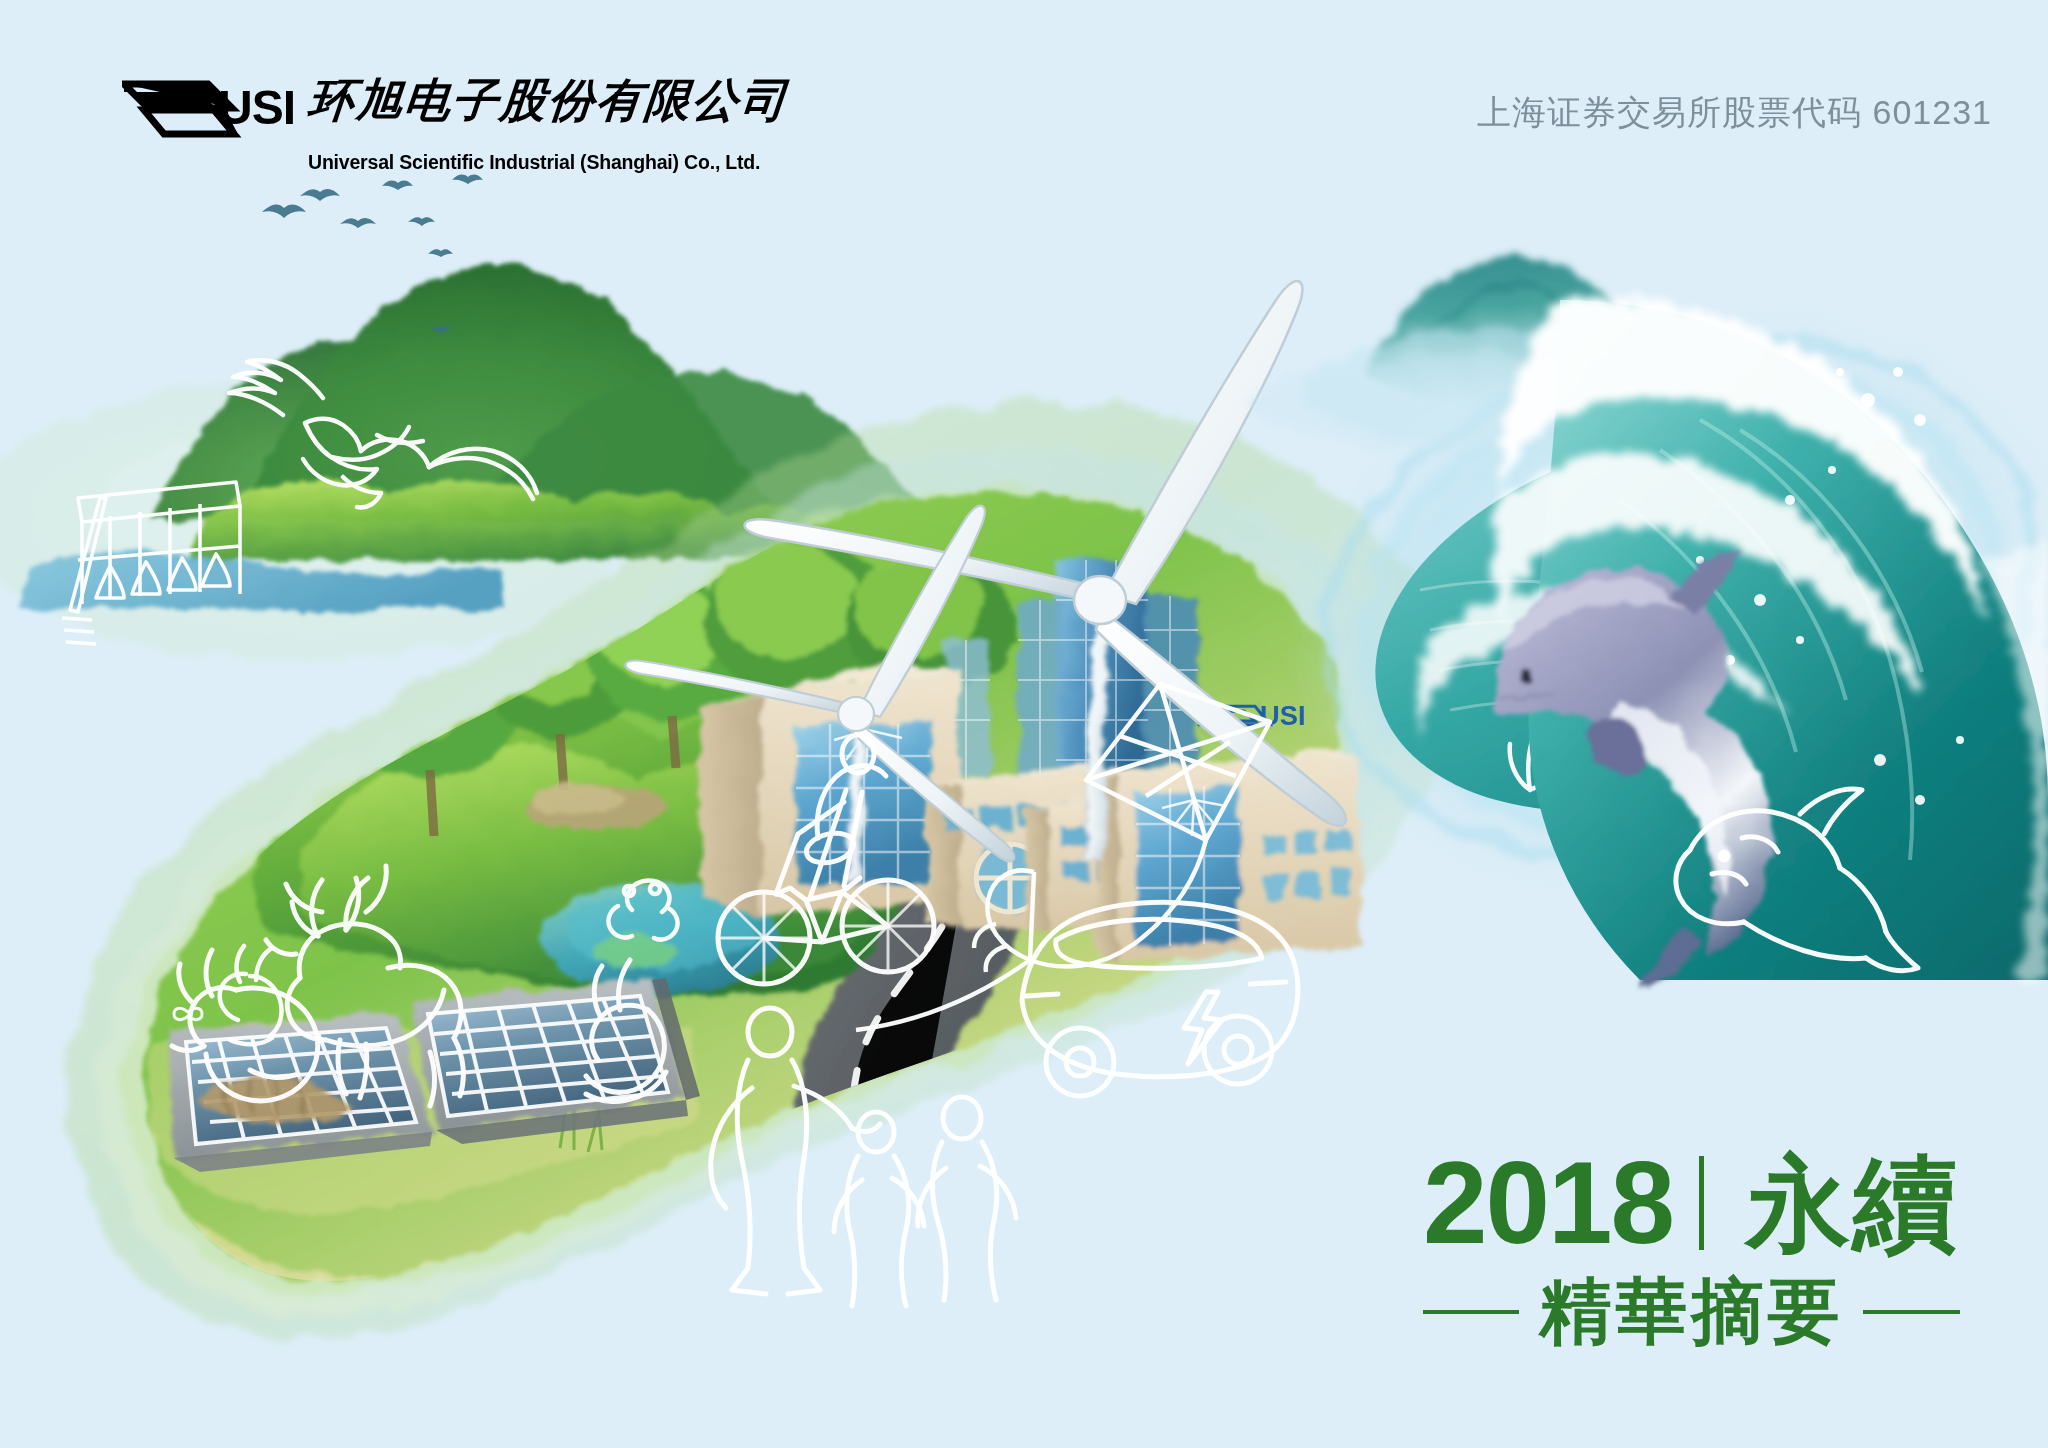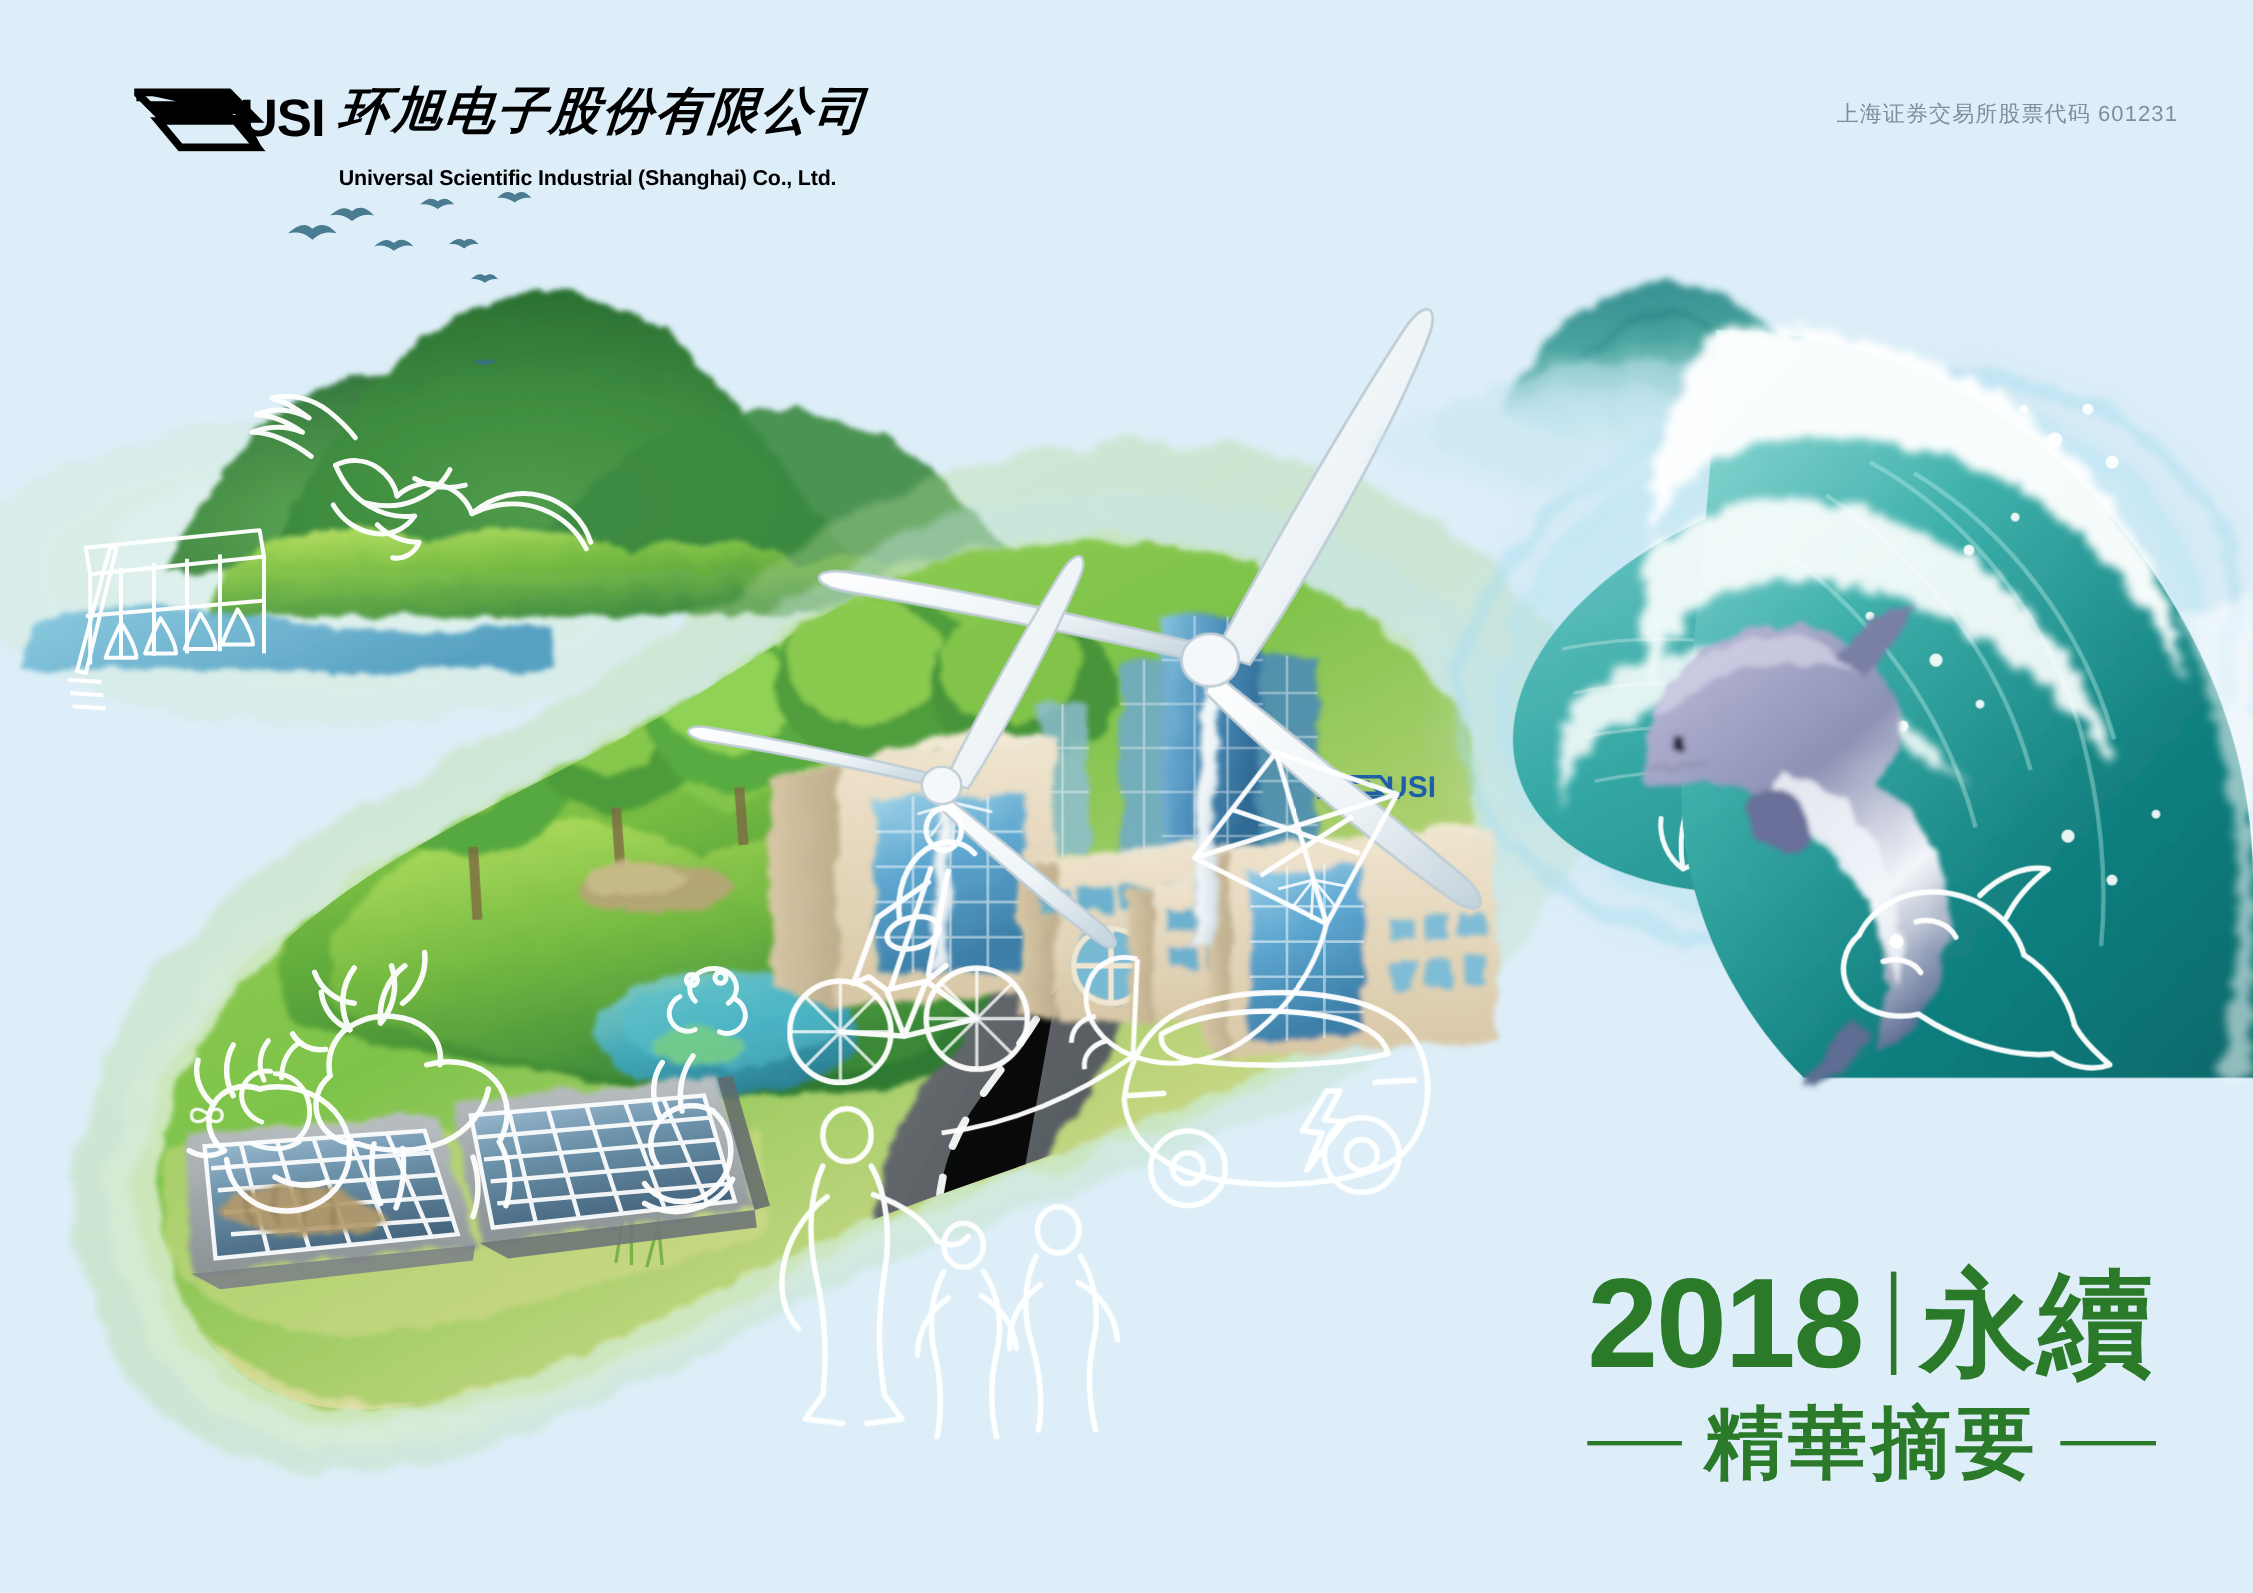--- a/index.html
+++ b/index.html
@@ -41,23 +41,23 @@
   }
   #company-en {
     font-family: "Liberation Sans", sans-serif;
     font-size: 19.5px; font-weight: 700;
     letter-spacing: -0.2px;
     color: #000;
     margin-top: 27px;
     white-space: nowrap;
   }
   #stock-code {
-    position: absolute; right: 68px; top: 90px;
+    position: absolute; right: 56px; top: 90px;
     font-family: "Liberation Sans", sans-serif;
-    font-size: 20px;
+    font-size: 34px;
     color: #7d8f9b;
     letter-spacing: 1px;
     white-space: nowrap;
   }
   
   #artwork {
     position: absolute; inset: 0; width: 2048px; height: 1448px;
     z-index: 10;
   }
   
@@ -82,21 +82,21 @@
     width: 5px; background: #2a7a2a; margin: 8px 0 10px 0; flex: 0 0 auto;
   }
   #title-words {
     display: flex; flex-direction: column;
     font-family: "Liberation Sans", sans-serif;
     font-weight: 700;
     font-size: 104px;
     line-height: 1.08;
     color: #2a7a2a;
     letter-spacing: 3px;
-    padding-left: 22px;
+    padding-left: 42px;
   }
   #subtitle-row {
     display: flex; align-items: center; justify-content: center;
     gap: 20px; margin-top: 4px; width: 100%;
   }
   .sub-rule { height: 4px; background: #2a7a2a; flex: 1 1 auto; min-width: 76px; }
   #subtitle-text {
     font-family: "Liberation Sans", sans-serif;
     font-weight: 700; font-size: 72px; color: #2a7a2a;
     letter-spacing: 4px; white-space: nowrap;

